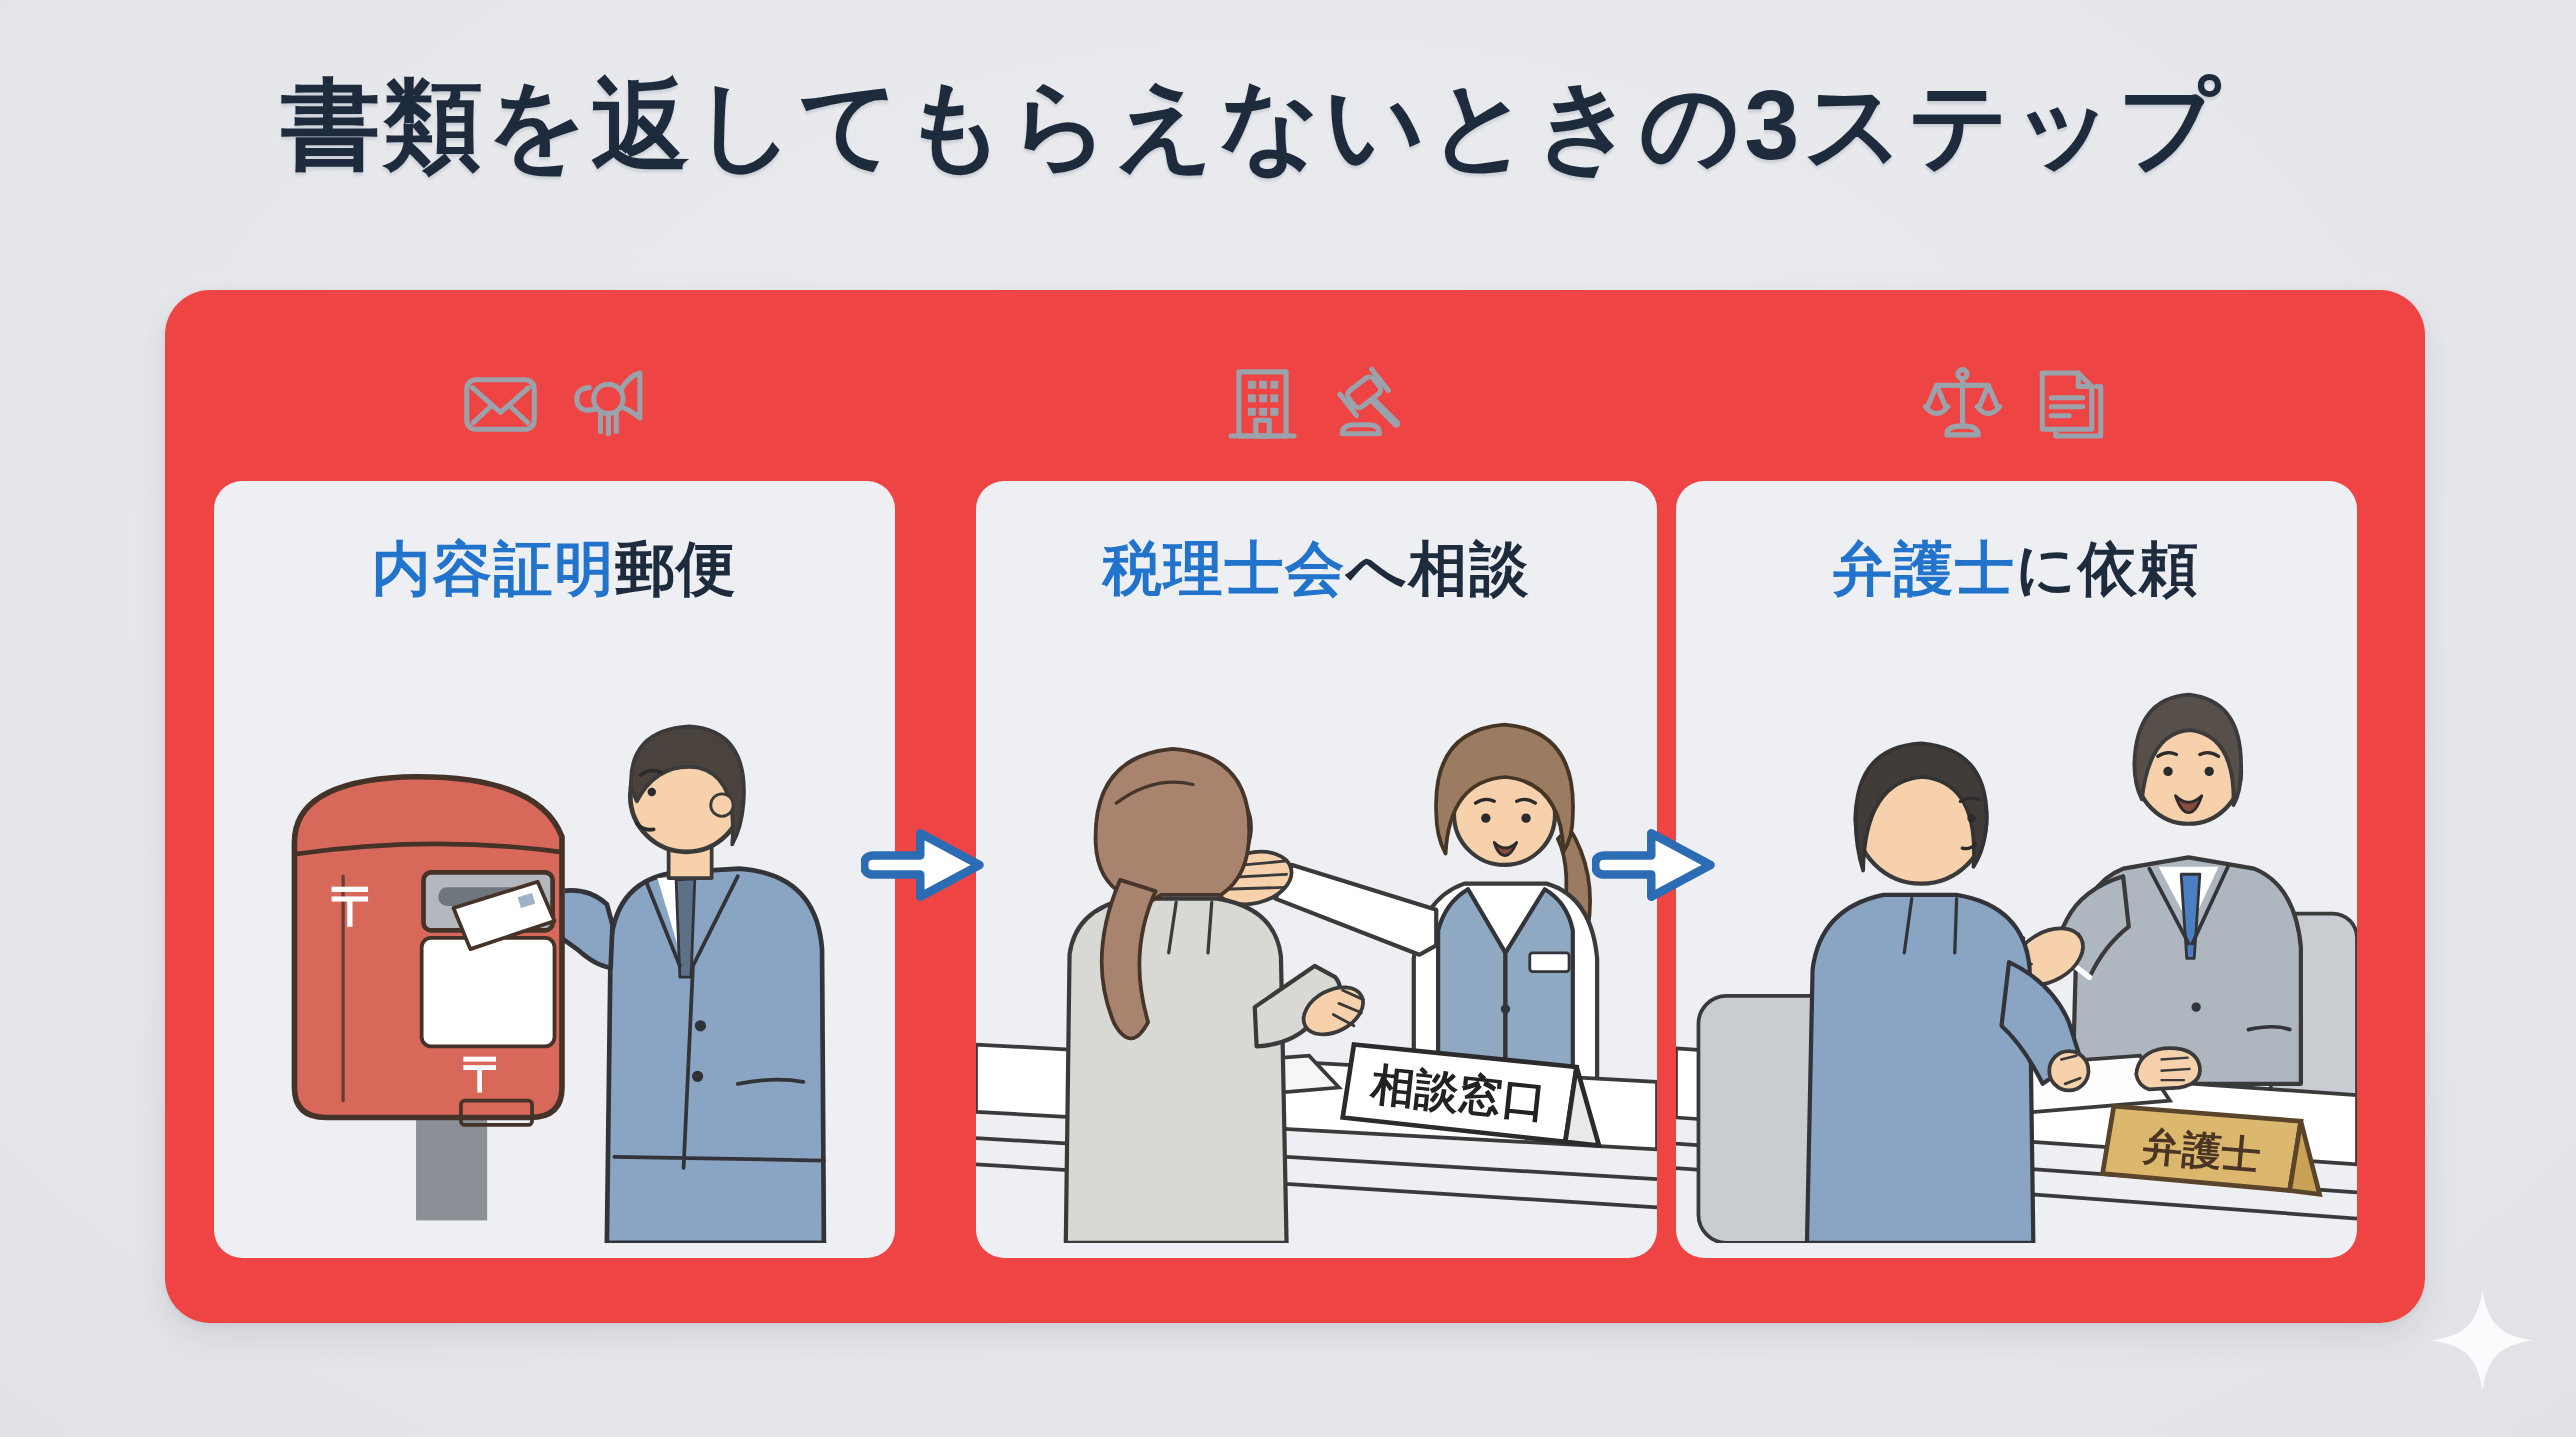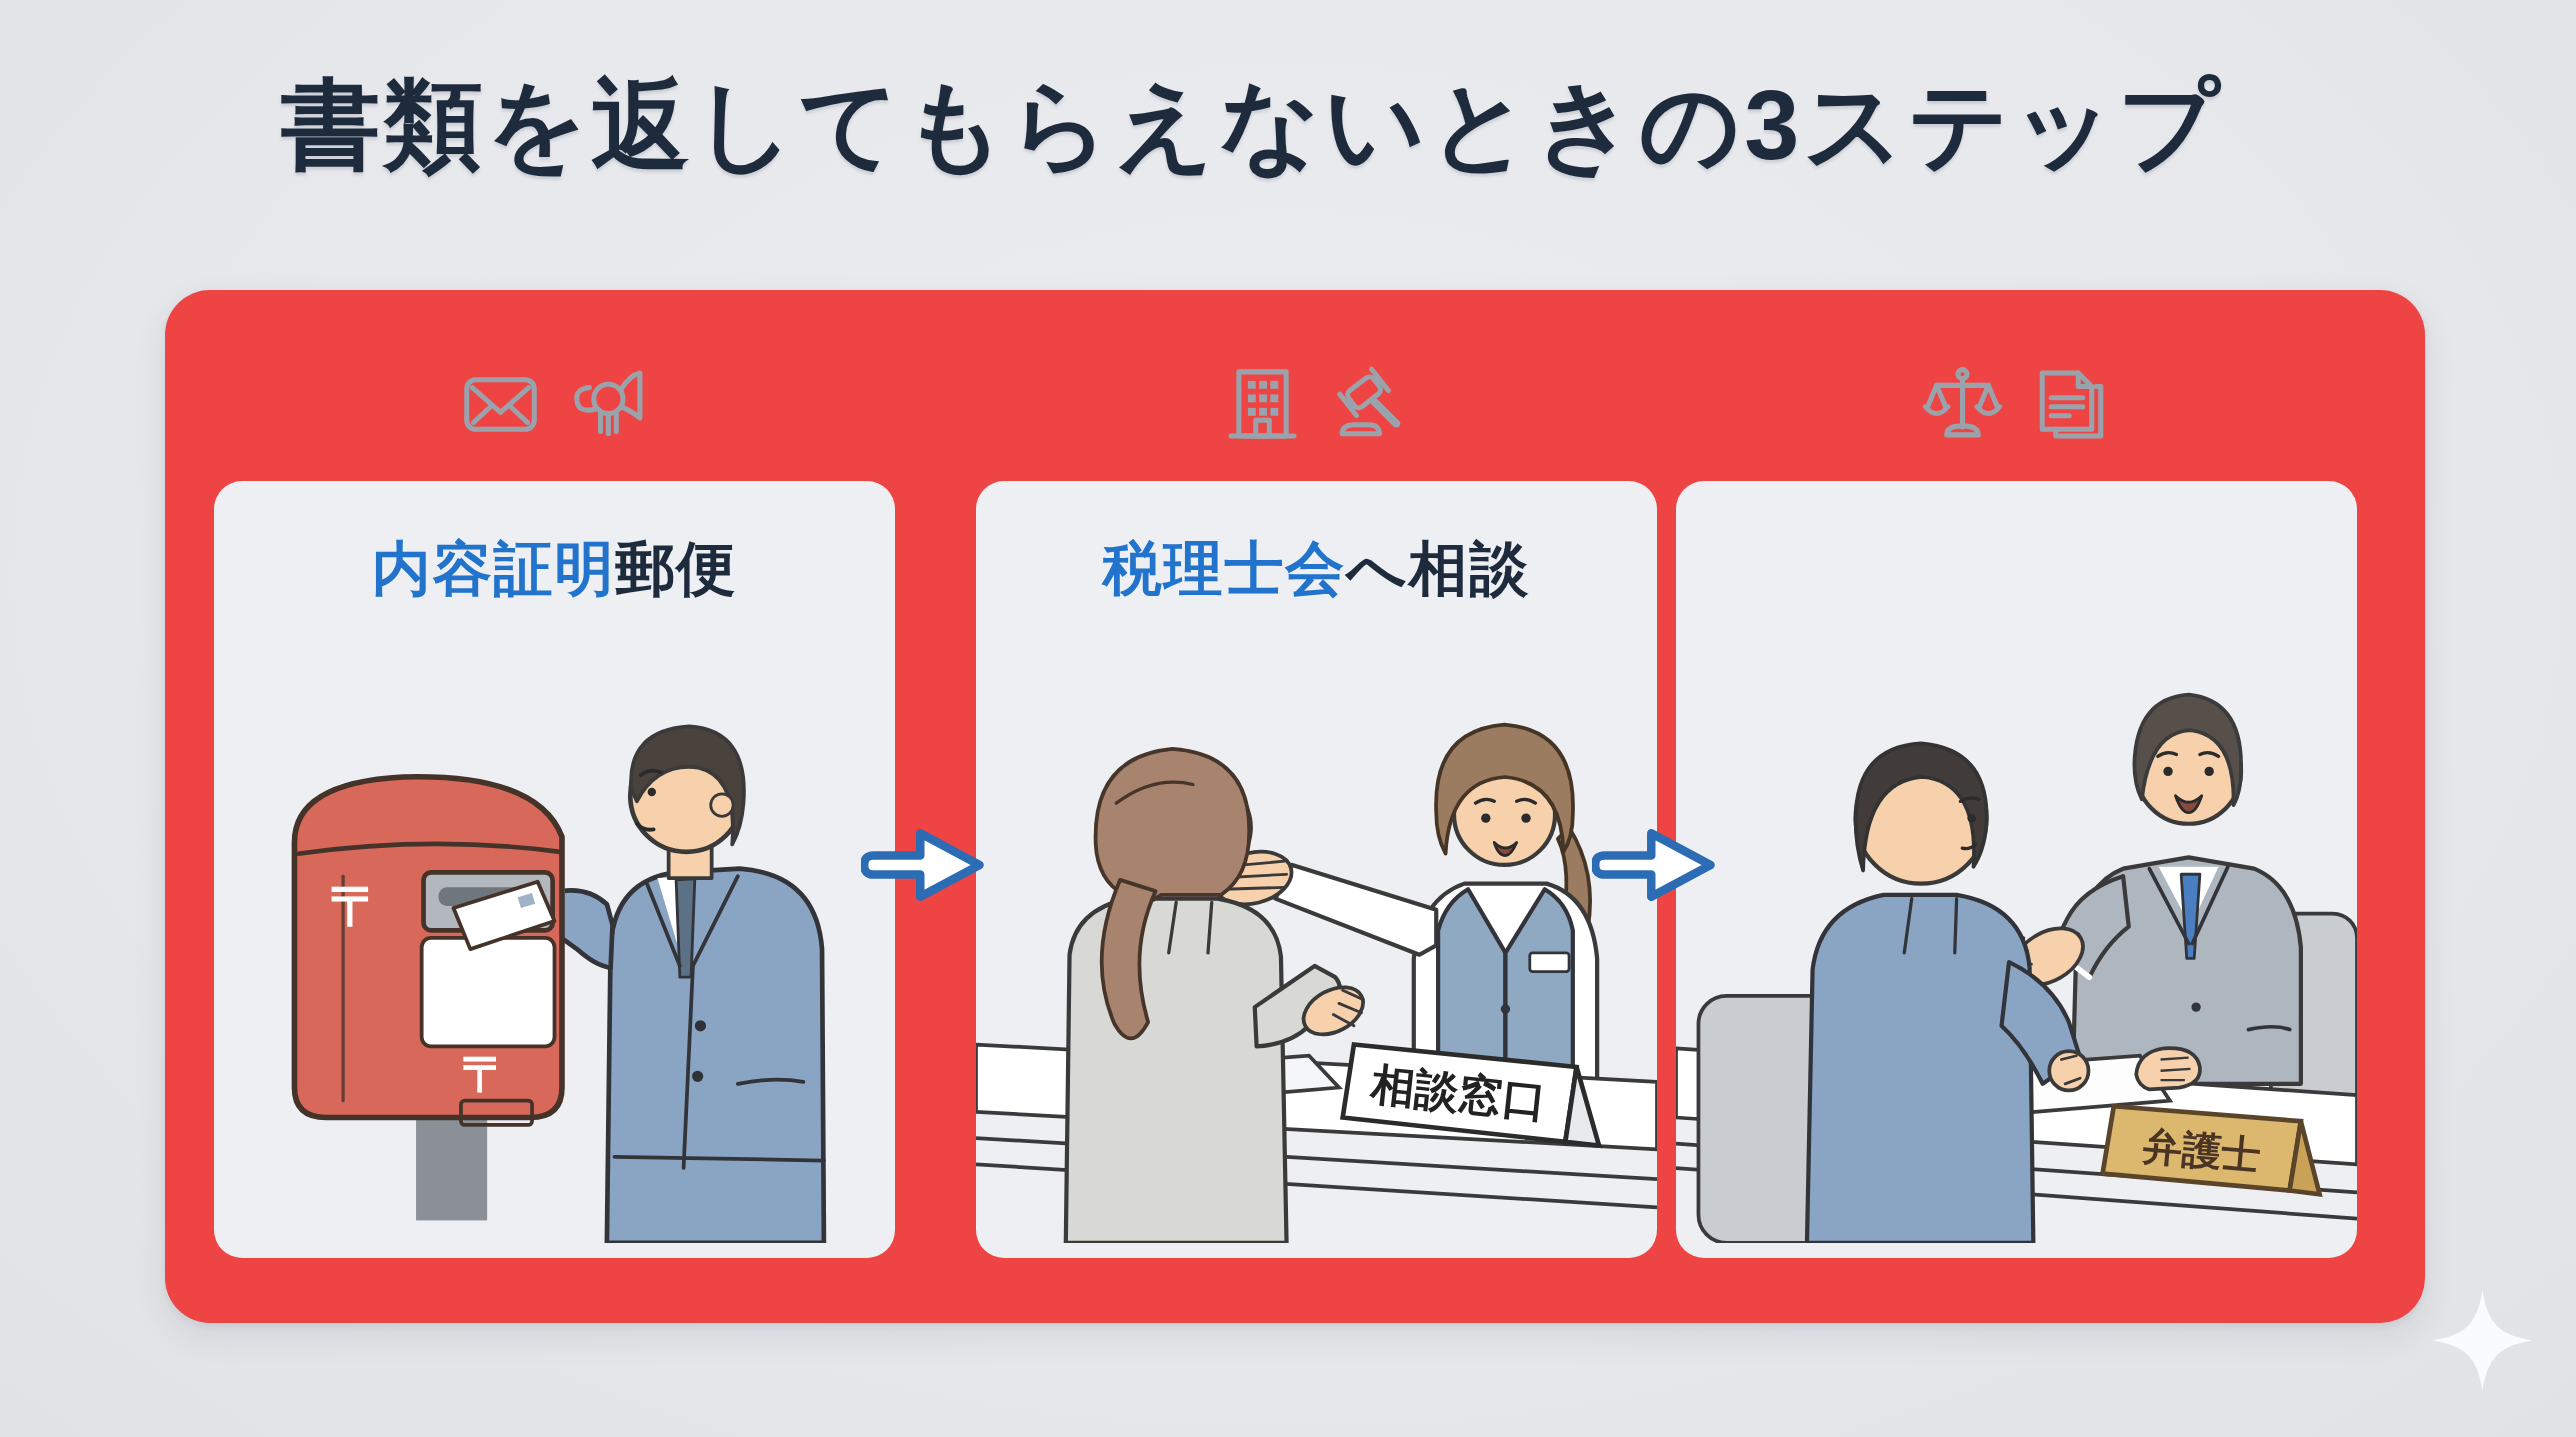--- a/index.html
+++ b/index.html
@@ -211,20 +211,21 @@
           <path d="M22,63 Q22,55 36,55 Q50,55 50,63 Z"></path>
         </svg>
         <svg viewBox="0 0 72 72" fill="none" stroke="#9aa2ac" stroke-width="4.5" stroke-linecap="round" stroke-linejoin="round">
           <path d="M58,20 L62,20 L62,64 L22,64 L22,58"></path>
           <path d="M10,8 L42,8 L54,20 L54,58 L10,58 Z"></path>
           <path d="M42,8 L42,20 L54,20"></path>
           <path d="M18,30 L46,30 M18,38 L46,38 M18,46 L34,46"></path>
         </svg>
       </div>
       <div class="panel">
+        <h2 class="panel-title"><span class="hl">弁護士</span><span>に依頼</span></h2>
         <svg class="illus" viewBox="0 0 728 640">
           <rect x="636" y="288" width="92" height="220" rx="26" fill="#c9cdd1" stroke="#3a3a3a" stroke-width="4"></rect>
 
           <g stroke-linejoin="round" stroke-linecap="round">
             <path d="M424,470 L428,320 Q436,256 478,240 L548,228 L618,240 Q662,258 668,324 L668,470 Z" fill="#aeb6bf" stroke="#3a3a3a" stroke-width="4.5"></path>
             <polygon points="516,238 580,238 550,302" fill="#ffffff"></polygon>
             <polygon points="540,246 560,246 554,336 546,336" fill="#4a7fc1" stroke="#33343a" stroke-width="3"></polygon>
             <path d="M506,240 L548,320 M590,238 L552,320" fill="none" stroke="#33343a" stroke-width="4"></path>
             <circle cx="556" cy="388" r="5" fill="#33343a"></circle>
             <path d="M612,412 Q640,406 656,412" fill="none" stroke="#33343a" stroke-width="4"></path>

